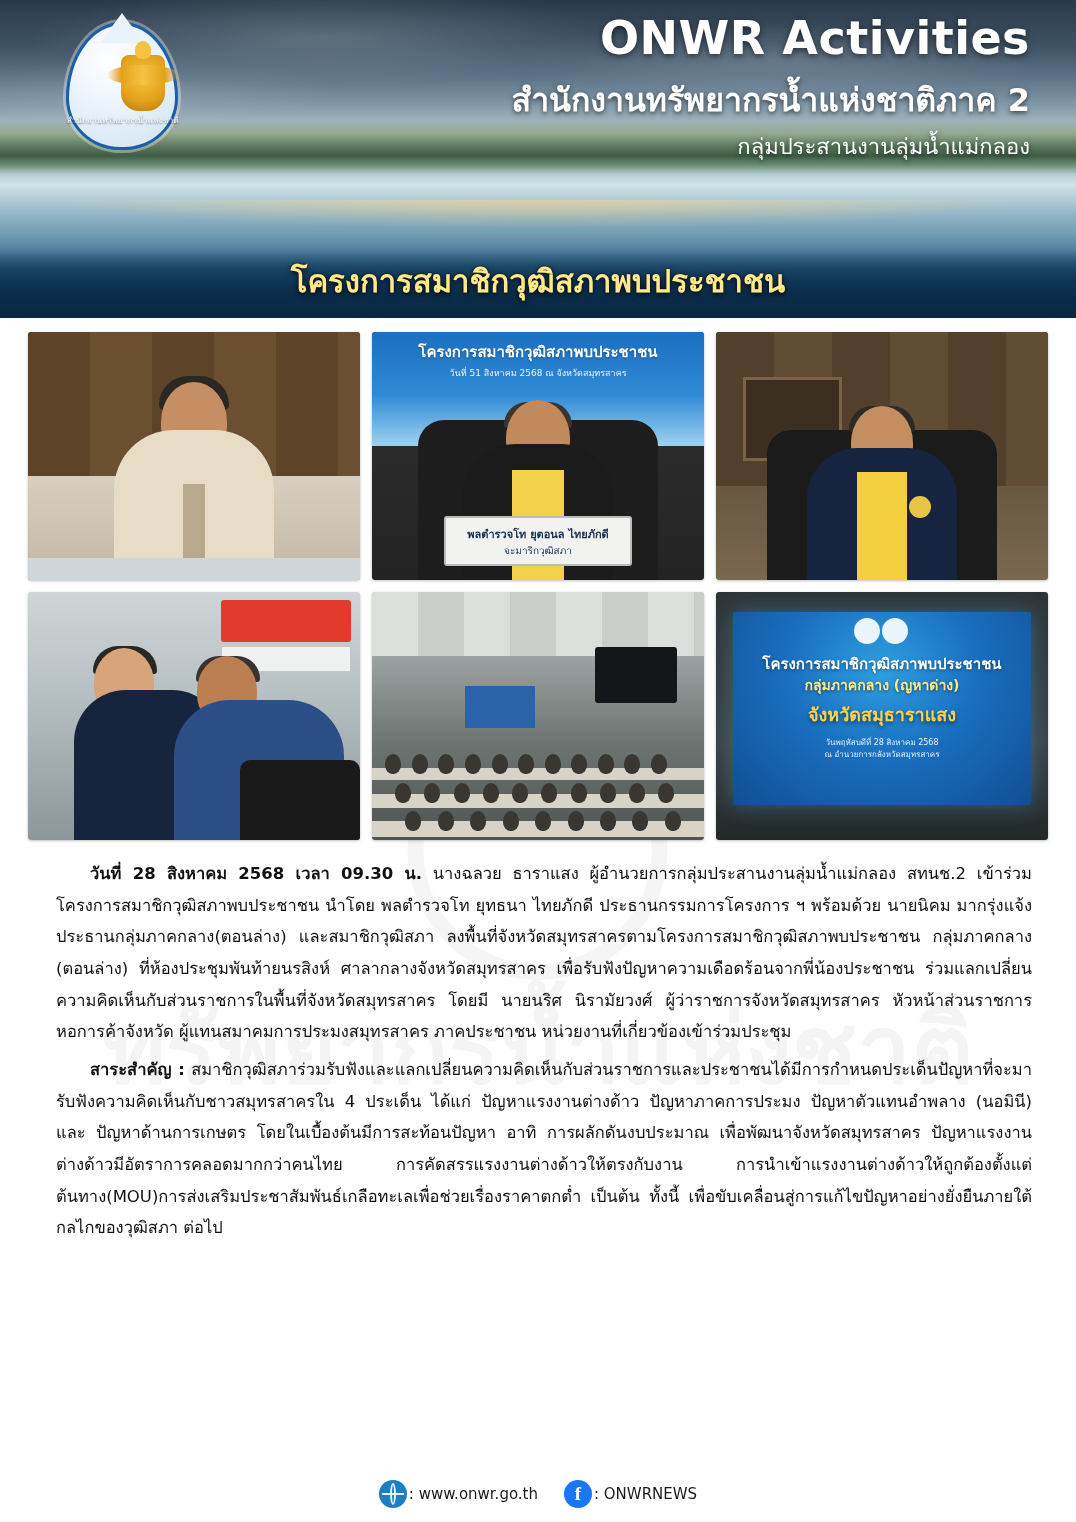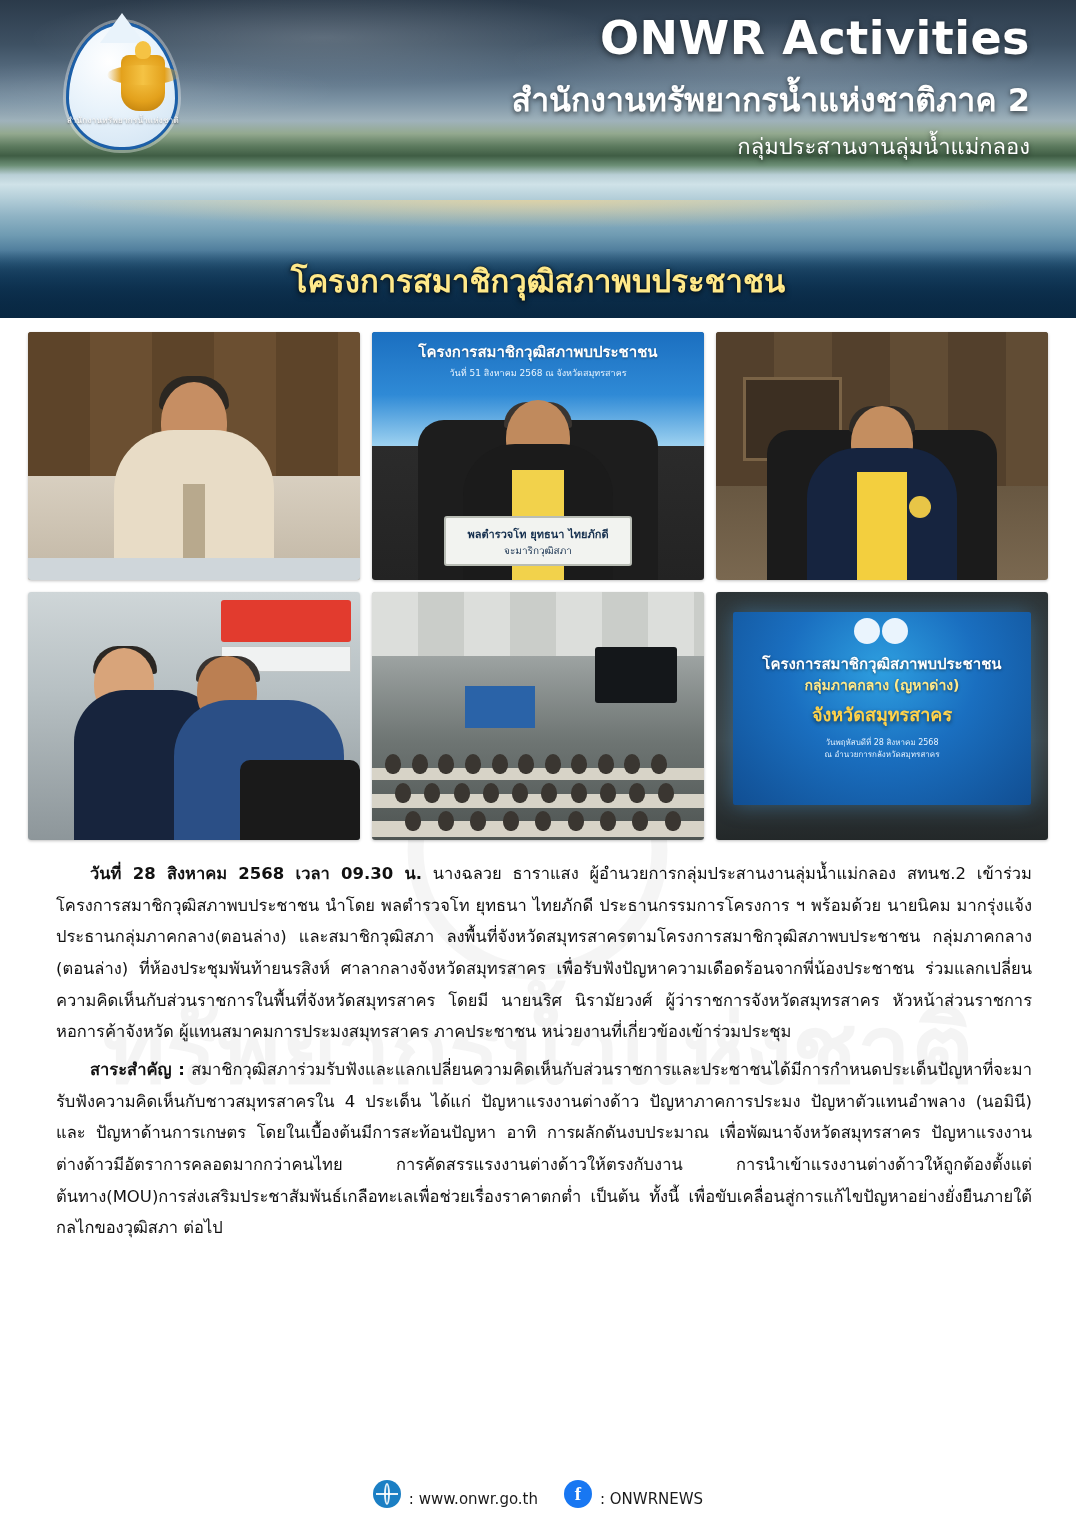--- a/index.html
+++ b/index.html
@@ -315,21 +315,21 @@
 
   
   .footer {
     position: absolute;
     left: 0; bottom: 0;
     width: 1076px; height: 56px;
     display: flex; align-items: center; justify-content: center;
     gap: 26px;
     background: #ffffff;
   }
-  .f-item { display: flex; align-items: flex-end; gap: 8px; font-size: 15px; color: #1a1a1a; }
+  .f-item { display: flex; align-items: center; gap: 2px; font-size: 15px; color: #1a1a1a; }
   .globe {
     width: 28px; height: 28px; border-radius: 50%;
     background: #1b7fc4;
     position: relative;
     display:inline-block;
   }
   .globe::before {
     content:""; position:absolute; left:3px; top:13px; width:22px; height:2px; background:#ffffff; opacity:.9;
   }
   .globe::after {
@@ -389,21 +389,21 @@
     <div class="photo p2">
       <div class="screen"></div>
       <div class="screen-txt">โครงการสมาชิกวุฒิสภาพบประชาชน</div>
       <div class="screen-txt2">วันที่ 51 สิงหาคม 2568 ณ จังหวัดสมุทรสาคร</div>
       <div class="chair"></div>
       <div class="hair"></div>
       <div class="head"></div>
       <div class="person"></div>
       <div class="shirt"></div>
       <div class="plate">
-        <div class="l1">พลตำรวจโท ยุทธนา  ไทยภักดี</div>
+        <div class="l1">พลตำรวจโท ยุตอนล  ไทยภักดี</div>
         <div class="l2">จะมาริกวุฒิสภา</div>
       </div>
     </div>
 
     <div class="photo p3">
       <div class="wallpanel"></div>
       <div class="board"></div>
       <div class="chair"></div>
       <div class="hair"></div>
       <div class="head"></div>
@@ -465,21 +465,21 @@
           <div class="h" style="bottom: 6%; left: 78.4444%;"></div>
           <div class="h" style="bottom: 6%; left: 88.2222%;"></div>
         </div>
     </div>
 
     <div class="photo p6">
       <div class="slide">
         <div class="s-emb"><i></i><i></i></div>
         <div class="s-t1">โครงการสมาชิกวุฒิสภาพบประชาชน</div>
         <div class="s-t2">กลุ่มภาคกลาง (ญหาด่าง)</div>
-        <div class="s-t3">จังหวัดสมุทรสาคร</div>
+        <div class="s-t3">จังหวัดสมุธาราแสง</div>
         <div class="s-t4">วันพฤหัสบดีที่ 28 สิงหาคม 2568</div>
         <div class="s-t5">ณ อำนวยการกลังหวัดสมุทรสาคร</div>
       </div>
     </div>
 
   </div>
 
   <div class="article">
     <p><b>วันที่ 28 สิงหาคม 2568 เวลา 09.30 น.</b><span> นางฉลวย   ธาราแสง  ผู้อำนวยการกลุ่มประสานงานลุ่มน้ำแม่กลอง สทนช.2 เข้าร่วมโครงการสมาชิกวุฒิสภาพบประชาชน นำโดย พลตำรวจโท ยุทธนา ไทยภักดี ประธานกรรมการโครงการ ฯ พร้อมด้วย นายนิคม  มากรุ่งแจ้ง  ประธานกลุ่มภาคกลาง(ตอนล่าง)  และสมาชิกวุฒิสภา  ลงพื้นที่จังหวัดสมุทรสาครตามโครงการสมาชิกวุฒิสภาพบประชาชน กลุ่มภาคกลาง (ตอนล่าง) ที่ห้องประชุมพันท้ายนรสิงห์  ศาลากลางจังหวัดสมุทรสาคร เพื่อรับฟังปัญหาความเดือดร้อนจากพี่น้องประชาชน ร่วมแลกเปลี่ยนความคิดเห็นกับส่วนราชการในพื้นที่จังหวัดสมุทรสาคร   โดยมี นายนริศ นิรามัยวงศ์ ผู้ว่าราชการจังหวัดสมุทรสาคร หัวหน้าส่วนราชการ   หอการค้าจังหวัด   ผู้แทนสมาคมการประมงสมุทรสาคร ภาคประชาชน หน่วยงานที่เกี่ยวข้องเข้าร่วมประชุม</span></p>
     <p class="para2"><b>สาระสำคัญ :</b><span> สมาชิกวุฒิสภาร่วมรับฟังและแลกเปลี่ยนความคิดเห็นกับส่วนราชการและประชาชนได้มีการกำหนดประเด็นปัญหาที่จะมารับฟังความคิดเห็นกับชาวสมุทรสาครใน 4 ประเด็น ได้แก่ ปัญหาแรงงานต่างด้าว ปัญหาภาคการประมง ปัญหาตัวแทนอำพลาง (นอมินี) และ ปัญหาด้านการเกษตร โดยในเบื้องต้นมีการสะท้อนปัญหา อาทิ  การผลักดันงบประมาณ เพื่อพัฒนาจังหวัดสมุทรสาคร  ปัญหาแรงงานต่างด้าวมีอัตราการคลอดมากกว่าคนไทย   การคัดสรรแรงงานต่างด้าวให้ตรงกับงาน การนำเข้าแรงงานต่างด้าวให้ถูกต้องตั้งแต่ต้นทาง(MOU)การส่งเสริมประชาสัมพันธ์เกลือทะเลเพื่อช่วยเรื่องราคาตกต่ำ เป็นต้น ทั้งนี้ เพื่อขับเคลื่อนสู่การแก้ไขปัญหาอย่างยั่งยืนภายใต้กลไกของวุฒิสภา ต่อไป</span></p>

